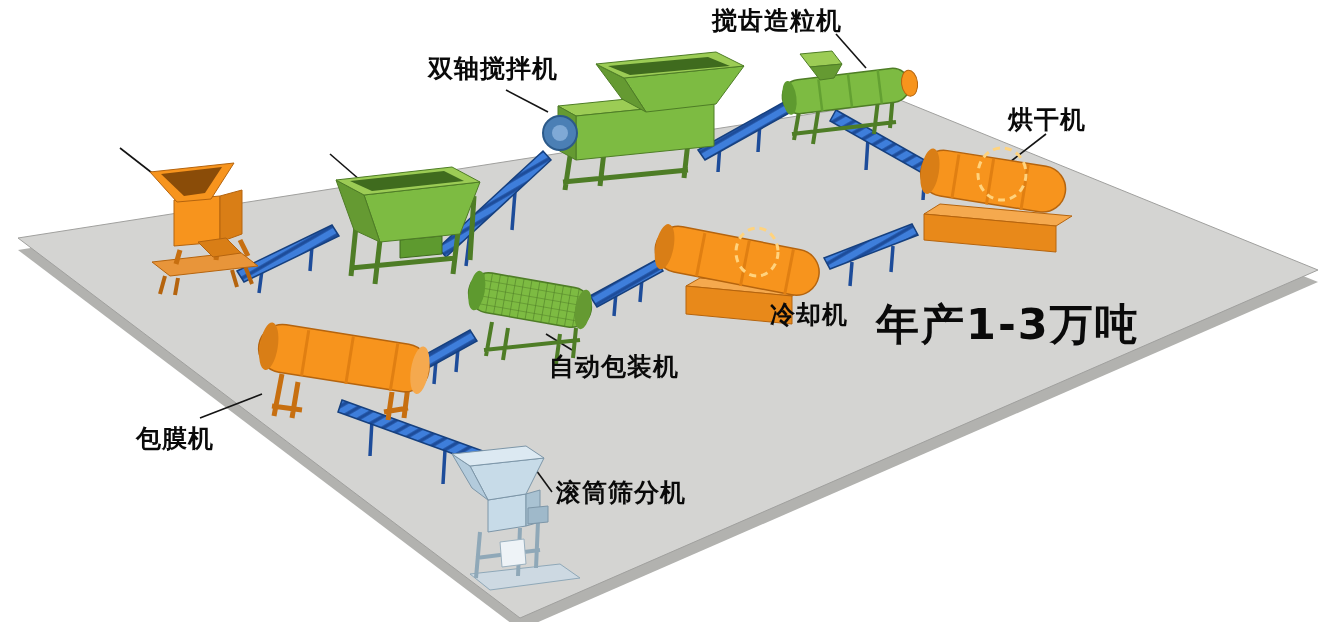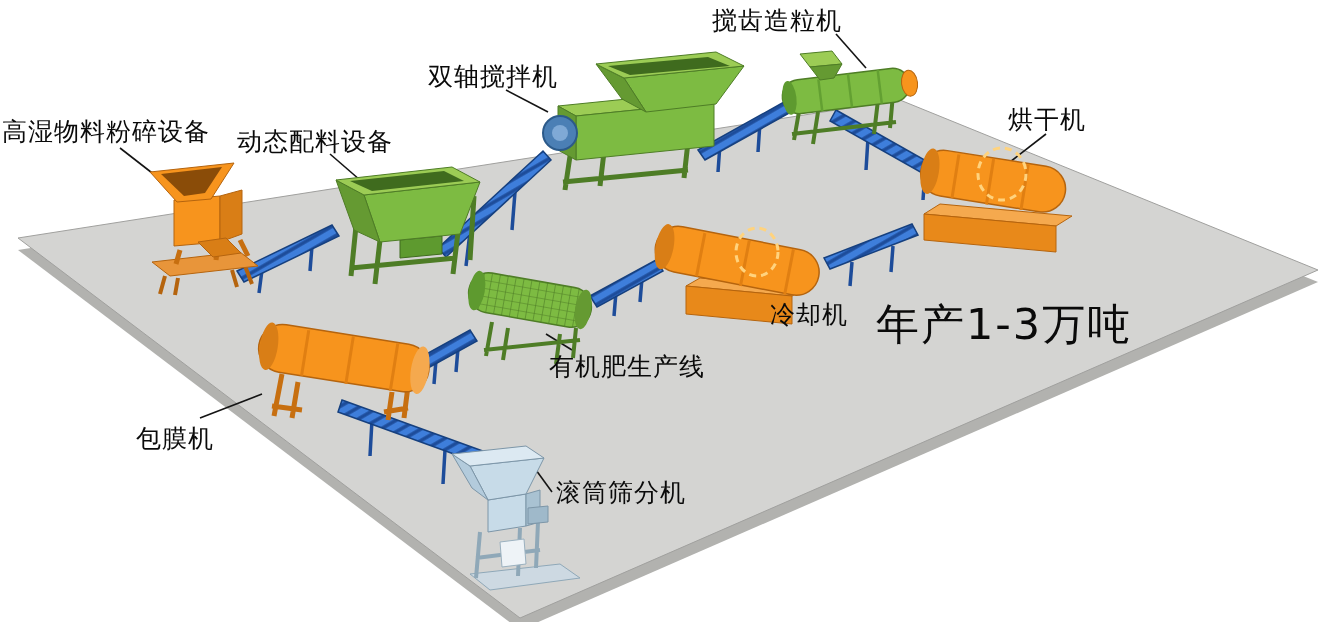--- a/index.html
+++ b/index.html
@@ -7,25 +7,25 @@
   .canvas {
     position:relative; width:1330px; height:622px; background:#ffffff; overflow:hidden;
     font-family:"DejaVu Sans","Liberation Sans",sans-serif;
   }
   .scene { position:absolute; left:0; top:0; width:1330px; height:622px; }
   .fill-orange   { fill:var(--machine-orange,#F7941D); }
   .fill-green    { fill:var(--machine-green,#7DBB42); }
   .fill-platform { fill:var(--platform-gray,#D4D4D2); }
   .fill-pack     { fill:var(--packaging-blue,#C7DBE8); }
   .label {
-    position:absolute; font-weight:400; font-size:25px; letter-spacing:1px;
+    position:absolute; font-weight:700; font-size:25px; letter-spacing:1px;
     color:var(--text-black,#0A0A0A); white-space:nowrap;
   }
   .title {
-    position:absolute; left:876px; top:300px; font-weight:400; font-size:43px;
+    position:absolute; left:876px; top:300px; font-weight:700; font-size:43px;
     line-height:1.12; letter-spacing:2px; color:var(--text-black,#0A0A0A); white-space:nowrap;
   }
 </style>
 </head>
 <body>
 
 <div class="canvas">
 
   <svg class="scene" viewBox="0 0 1330 622">
     <defs>
@@ -181,27 +181,25 @@
       <polygon points="500,542 524,539 526,564 502,567" fill="#eef3f7" stroke="#9ab0bf"></polygon>
       <polygon points="488,500 526,494 526,526 488,532" class="fill-pack" stroke="#7d96a8"></polygon>
       <polygon points="526,494 540,490 540,522 526,526" fill="#a9c2d2" stroke="#7d96a8"></polygon>
       <polygon points="528,508 548,506 548,522 528,524" fill="#9fb9ca" stroke="#7d96a8"></polygon>
       <polygon points="470,466 544,458 526,494 488,500" class="fill-pack" stroke="#7d96a8"></polygon>
       <polygon points="452,454 470,466 488,500 472,488" fill="#b3cbdc" stroke="#7d96a8"></polygon>
       <polygon points="452,454 526,446 544,458 470,466" fill="#dce9f2" stroke="#7d96a8"></polygon>
     </g>
   </svg>
 
-  <div class="label" style="left:2px;top:115px">高湿物料粉碎设备</div>
-  <div class="label" style="left:237px;top:125px">动态配料设备</div>
-  <div class="label" style="left:428px;top:60px">双轴搅拌机</div>
+  <div class="label" style="left:428px;top:52px">双轴搅拌机</div>
   <div class="label" style="left:712px;top:4px">搅齿造粒机</div>
   <div class="label" style="left:1008px;top:103px">烘干机</div>
   <div class="label" style="left:770px;top:298px">冷却机</div>
-  <div class="label" style="left:549px;top:350px">有机肥生产线</div>
+  <div class="label" style="left:549px;top:350px">自动包装机</div>
   <div class="label" style="left:136px;top:422px">包膜机</div>
   <div class="label" style="left:556px;top:476px">滚筒筛分机</div>
 
   <div class="title">
     <div>年产1-3万吨</div>
   </div>
 
 </div>
 
 </body></html>

